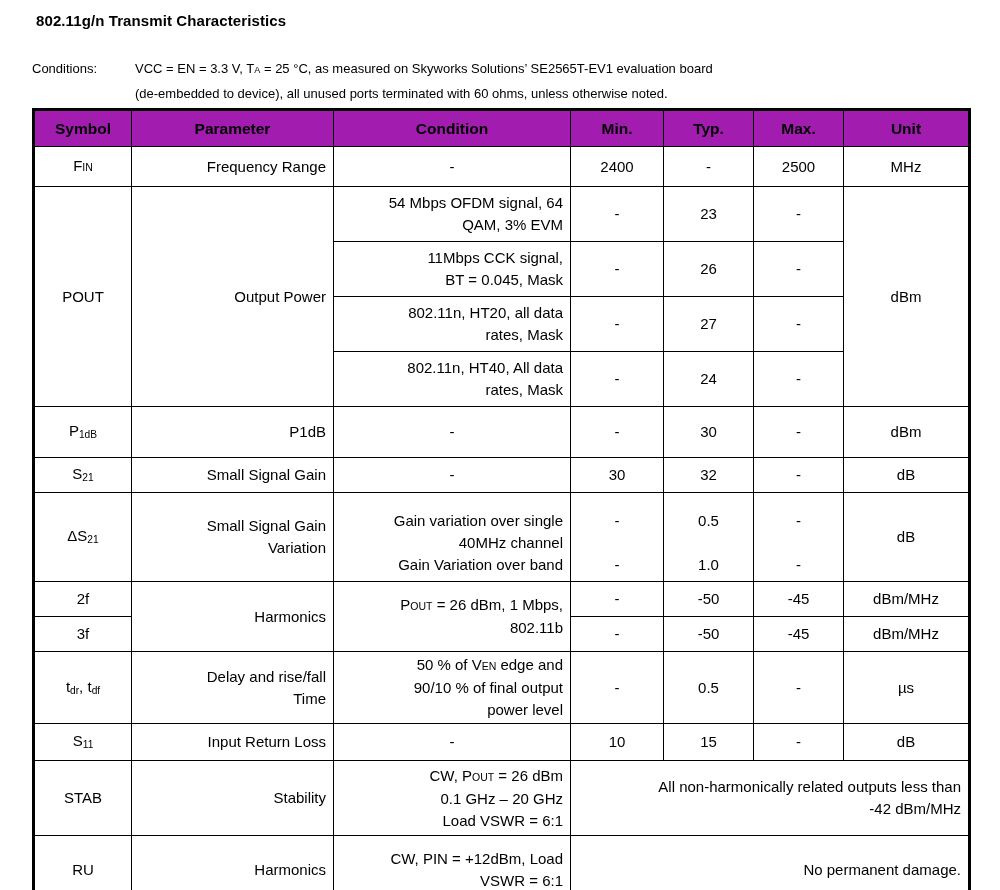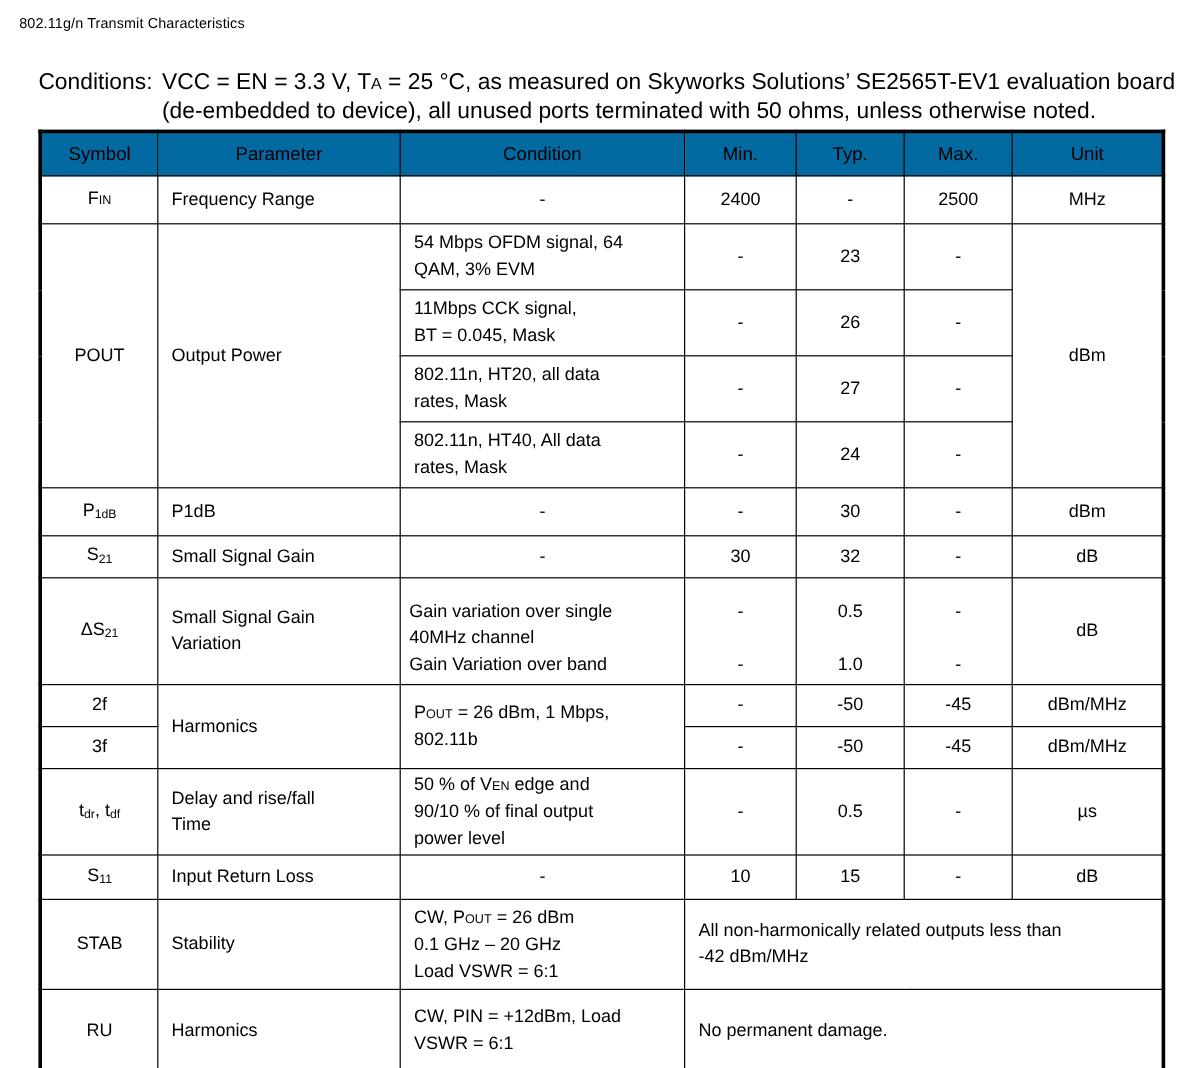--- a/index.html
+++ b/index.html
@@ -1,42 +1,42 @@
 <!DOCTYPE html>
 <html><head>
 <meta charset="utf-8">
 <style>
   html,body{margin:0;padding:0;background:#fff;}
   .page{position:relative;width:1000px;height:890px;background:#ffffff;
         font-family:"Liberation Sans",sans-serif;color:#000;overflow:hidden;}
-  .title{position:absolute;left:16px;top:12px;font-size:12px;font-weight:normal;letter-spacing:.1px;}
-  .conds{position:absolute;left:32px;top:57px;font-size:19px;display:flex;line-height:23px;}
+  .title{position:absolute;left:36px;top:12px;font-size:15px;font-weight:bold;letter-spacing:.1px;}
+  .conds{position:absolute;left:32px;top:57px;font-size:13px;display:flex;line-height:23px;}
   .conds-label{width:103px;flex-shrink:0;}
   .conds-text div{white-space:nowrap;}
   table.chars{position:absolute;left:32px;top:108px;width:936px;
         border-collapse:collapse;table-layout:fixed;border:3px solid #000;font-size:15px;}
-  th{border:1px solid #000;background:#0369a1;font-weight:normal;font-size:15.5px;text-align:center;vertical-align:middle;padding:2px 4px;}
+  th{border:1px solid #000;background:#a21caf;font-weight:bold;font-size:15.5px;text-align:center;vertical-align:middle;padding:2px 4px;}
   thead tr{height:37px;}
   td{border:1px solid #000;text-align:center;vertical-align:middle;padding:2px 7px;line-height:22px;}
-  td.left{text-align:left;padding-left:11px;}
+  td.left{text-align:right;padding-left:11px;}
   td.stack-td{padding:5px 7px;}
   .stack{display:flex;flex-direction:column;justify-content:space-between;height:66px;margin-top:12px;}
   .sc{font-size:.7em;}                        
   .sb{font-size:.68em;position:relative;top:.22em;} 
 </style>
 </head>
 <body>
 
 <div class="page">
   <div class="title">802.11g/n Transmit Characteristics</div>
   <div class="conds">
     <div class="conds-label">Conditions:</div>
     <div class="conds-text">
       <div>VCC = EN = 3.3 V, T<span class="sc">A</span> = 25 °C, as measured on Skyworks Solutions’ SE2565T-EV1 evaluation board</div>
-      <div>(de-embedded to device), all unused ports terminated with 50 ohms, unless otherwise noted.</div>
+      <div>(de-embedded to device), all unused ports terminated with 60 ohms, unless otherwise noted.</div>
     </div>
   </div>
   <table class="chars">
       <colgroup>
         <col style="width: 98px;">
         <col style="width: 202px;">
         <col style="width: 237px;">
         <col style="width: 93px;">
         <col style="width: 90px;">
         <col style="width: 90px;">
@@ -83,21 +83,21 @@
           <td>-</td>
           <td>27</td>
           <td>-</td>
         </tr>
         <tr style="height: 55px;">
           <td class="left">802.11n, HT40, All data<br>rates, Mask</td>
           <td>-</td>
           <td>24</td>
           <td>-</td>
         </tr>
-        <tr style="height: 40px;">
+        <tr style="height: 51px;">
           <td>P<span class="sb">1dB</span></td>
           <td class="left">P1dB</td>
           <td>-</td>
           <td>-</td>
           <td>30</td>
           <td>-</td>
           <td>dBm</td>
         </tr>
         <tr style="height: 35px;">
           <td>S<span class="sb">21</span></td>

